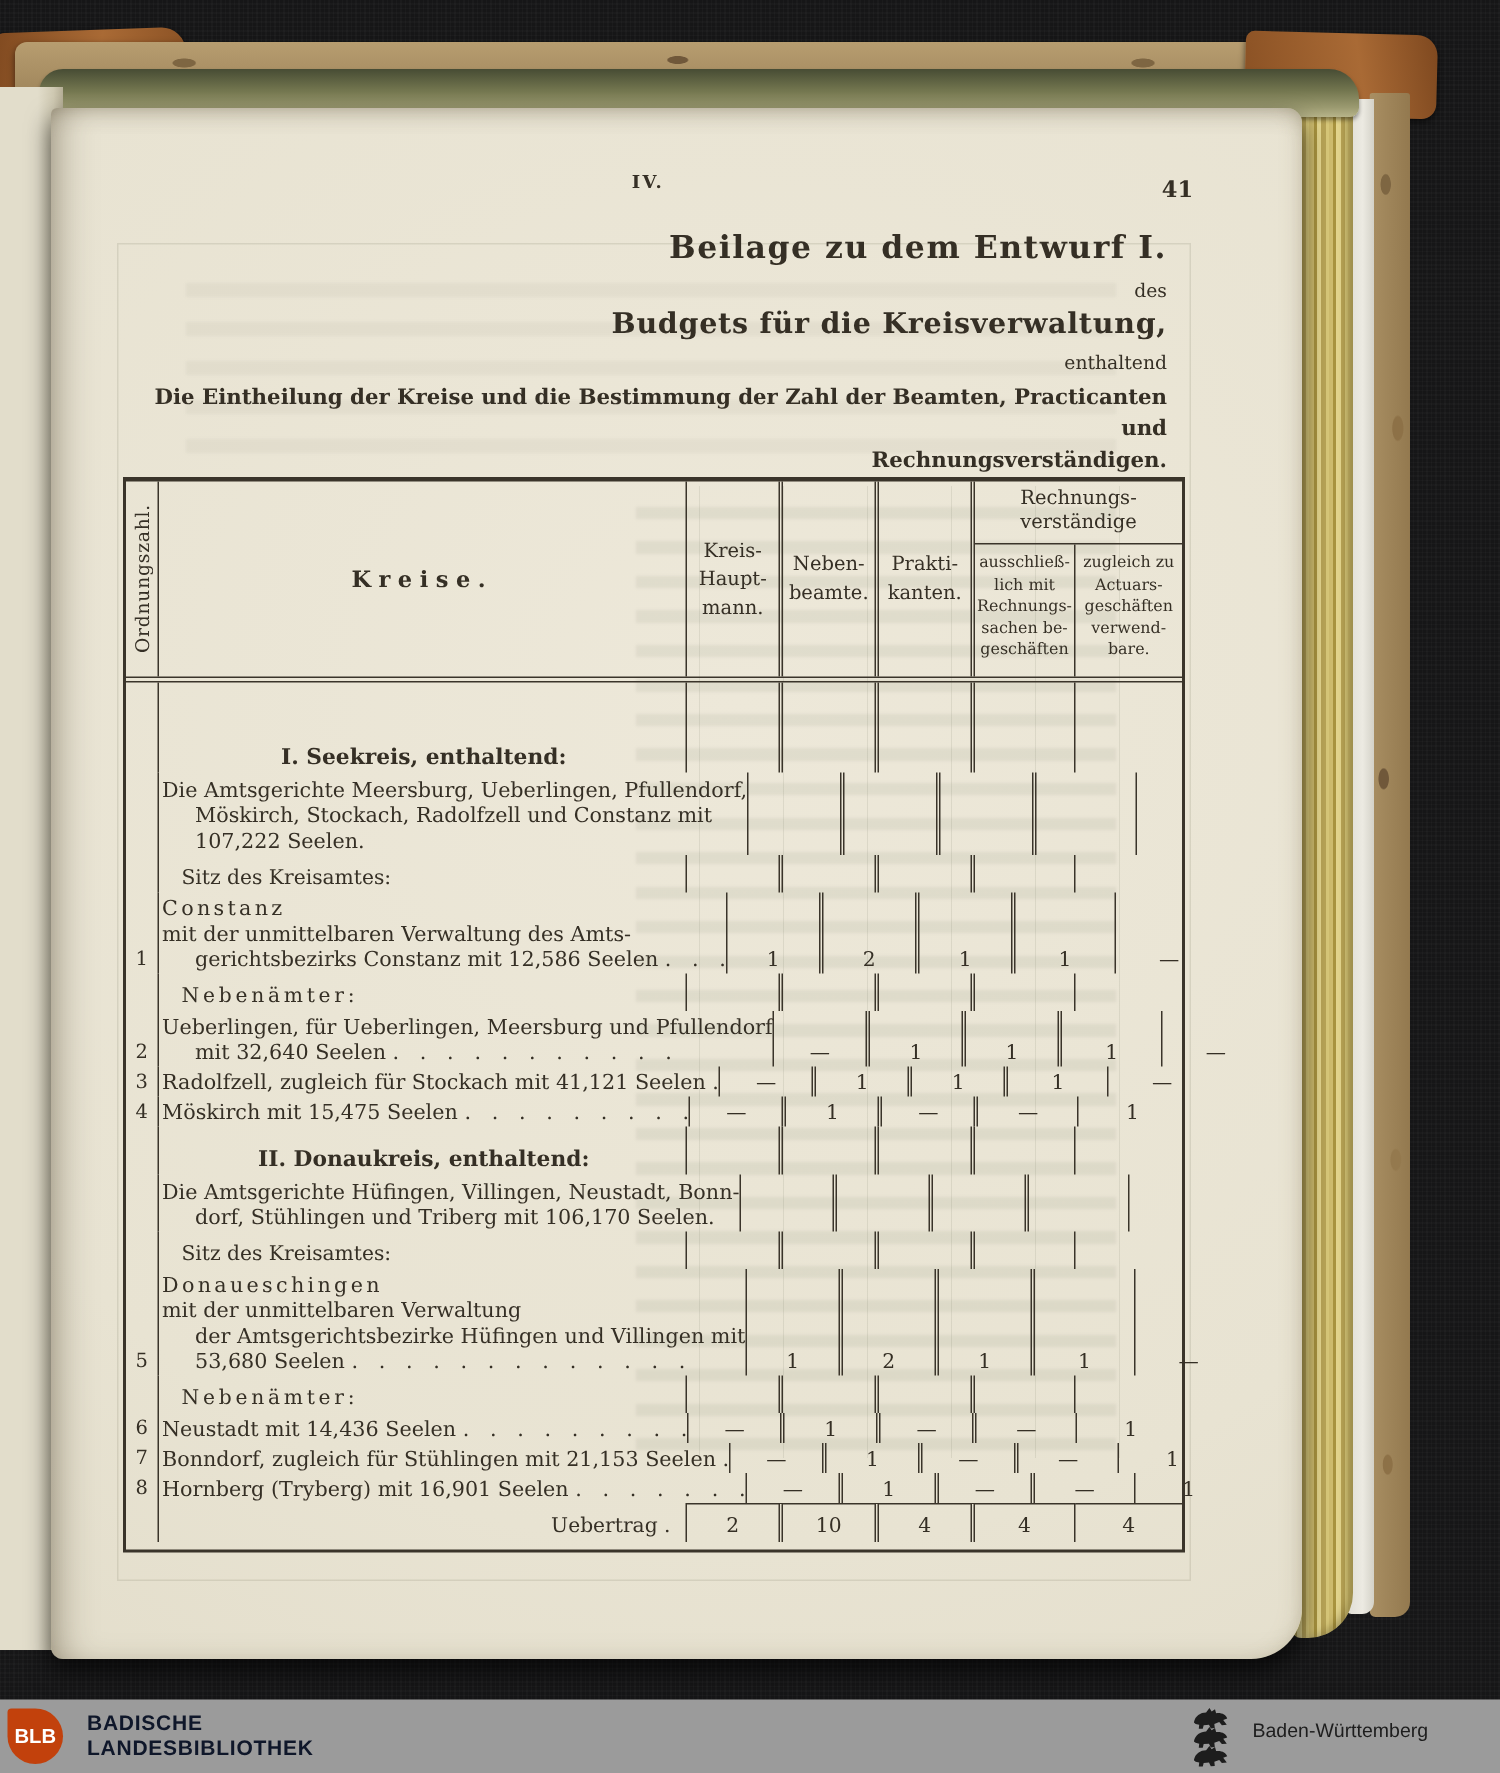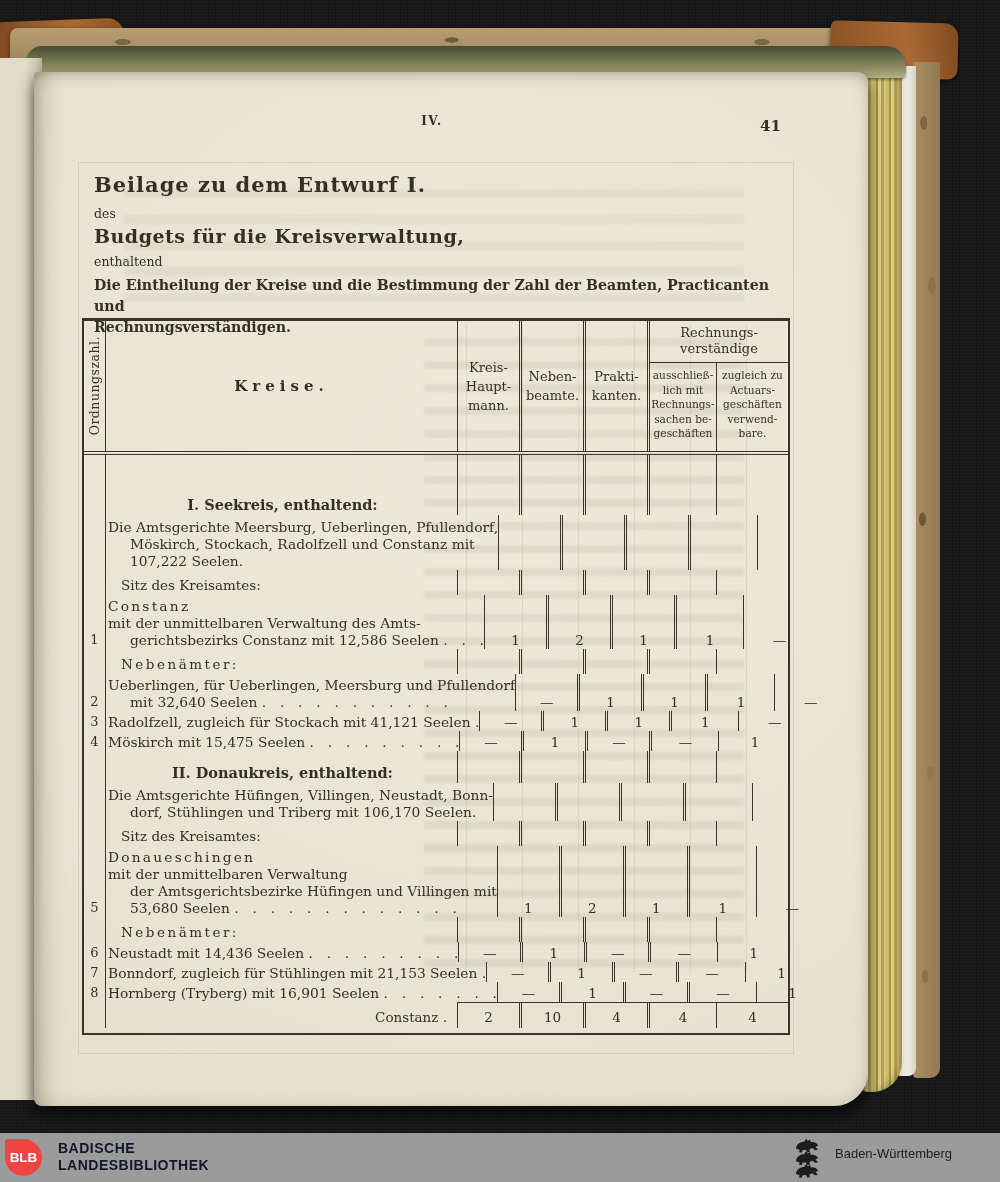--- a/index.html
+++ b/index.html
@@ -56,22 +56,22 @@
   .ghost-h{left:390px;top:255px;width:320px;height:640px;
     background:repeating-linear-gradient(0deg, rgba(95,100,78,.085) 0 8px, transparent 8px 23px);filter:blur(1px);}
   .ghost-v{left:432px;top:252px;width:284px;height:648px;
     background:repeating-linear-gradient(90deg, rgba(95,100,78,.12) 0 1px, transparent 1px 56px);}
   .ghost-t{left:90px;top:100px;width:620px;height:130px;
     background:repeating-linear-gradient(0deg, rgba(95,100,78,.06) 0 9px, transparent 9px 26px);filter:blur(1.2px);}
 
   
   .page *{box-sizing:border-box;}
   .roman{position:absolute;left:368px;top:42px;width:60px;text-align:center;font-weight:bold;font-size:12px;letter-spacing:1.5px;}
-  .pageno{position:absolute;left:726px;top:45px;width:50px;font-weight:bold;font-size:15px;}
-  .titleblock{position:absolute;left:60px;top:100px;width:684px;text-align:left;}
+  .pageno{position:absolute;left:726px;top:45px;width:50px;text-align:center;font-weight:bold;font-size:15px;}
+  .titleblock{position:absolute;left:60px;top:80px;width:684px;text-align:right;}
   .t1{font-size:21px;font-weight:bold;letter-spacing:1px;}
   .t2{font-size:12.5px;margin-top:9px;}
   .t3{font-size:19px;font-weight:bold;letter-spacing:.5px;margin-top:4px;}
   .t4{font-size:12.5px;margin-top:7px;}
   .t5{font-size:14.2px;font-weight:bold;margin-top:6px;line-height:21px;}
 
   .sheet-table{position:absolute;left:48px;top:246px;width:708px;border:2.5px solid #3a342a;border-top-width:3.5px;}
   .thead{display:grid;grid-template-columns:22px 1fr 64px 64px 64px 138px;height:134px;border-bottom:4px double #3a342a;}
   .hc{display:flex;align-items:center;justify-content:center;text-align:center;}
   .h-ordinal{border-right:1px solid #3a342a;}
@@ -370,34 +370,34 @@
             </div>
             <div class="tc c-v c-d1">—</div>
             <div class="tc c-v c-d2">1</div>
             <div class="tc c-v c-d3">—</div>
             <div class="tc c-v c-d4">—</div>
             <div class="tc c-v c-d5">1</div>
           </div>
           <div class="trow t-total">
             <div class="tc c-num"></div>
             <div class="tc c-text">
-              <div class="total-label">Constanz .</div>
+              <div class="total-label">Uebertrag .</div>
             </div>
             <div class="tc c-v c-d1 tc-total">2</div>
             <div class="tc c-v c-d2 tc-total">10</div>
             <div class="tc c-v c-d3 tc-total">4</div>
             <div class="tc c-v c-d4 tc-total">4</div>
             <div class="tc c-v c-d5 tc-total">4</div>
           </div>
         </div>
     </div>
   </div>
 
   <div class="footer">
-    <div class="blb-logo" style="background: #ef4444;">BLB</div>
+    <div class="blb-logo" style="background: #c2410c;">BLB</div>
     <div class="lib-name">
       <div>BADISCHE</div>
       <div>LANDESBIBLIOTHEK</div>
     </div>
     <div class="lions">
       <svg width="36" height="40" viewBox="0 0 24 27">
         <defs>
           <path id="lion" d="M1.5 9.5 C2 6.5 4.5 5 7 5 l1.5 -2 1 1.5 1.5 -1 .5 1.8 c2.5 -.3 4.5 .7 5 2.4 l-1.8 .6 1.6 2.2 -2.2 .2 -1.2 -1.4 -2.2 .8 .2 1.9 -1.8 .2 -.8 -1.7 -2.4 .2 -.4 1.6 -1.8 0 .2 -1.8 -1.6 -.4 z" fill="#1d1d1d"></path>
         </defs>
         <use href="#lion" x="1" y="-2.5"></use>

